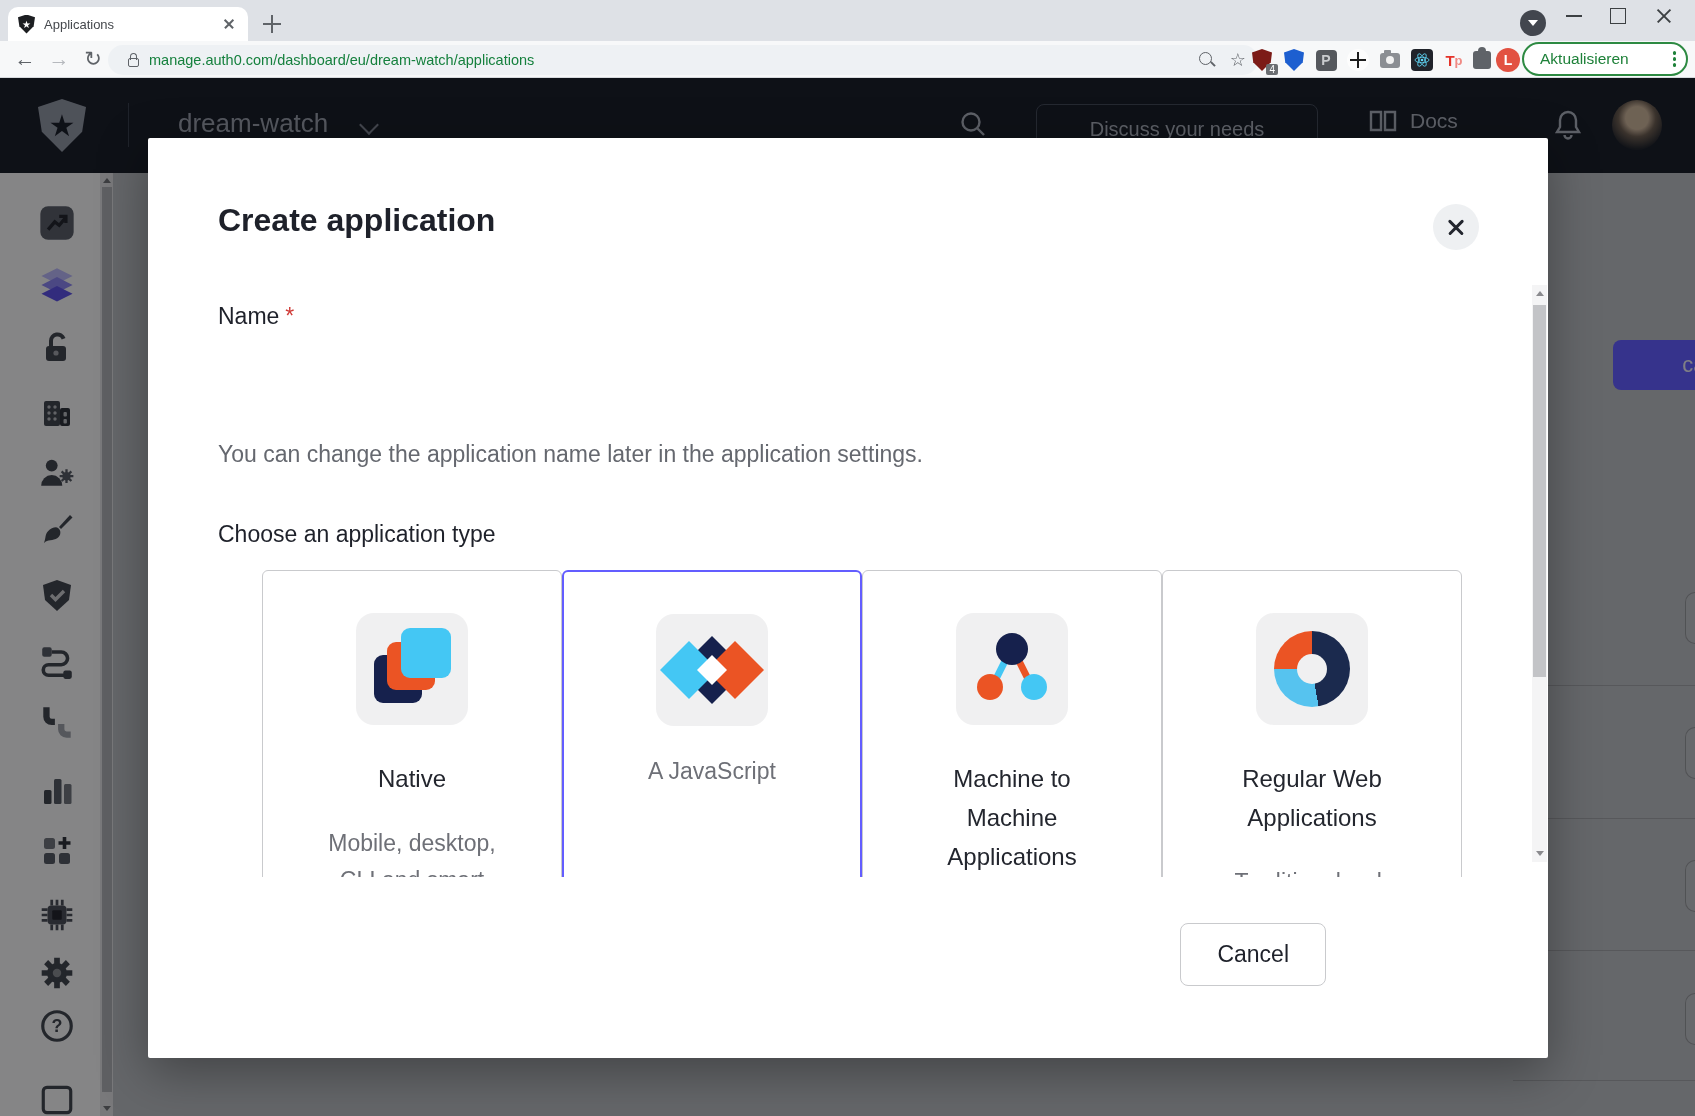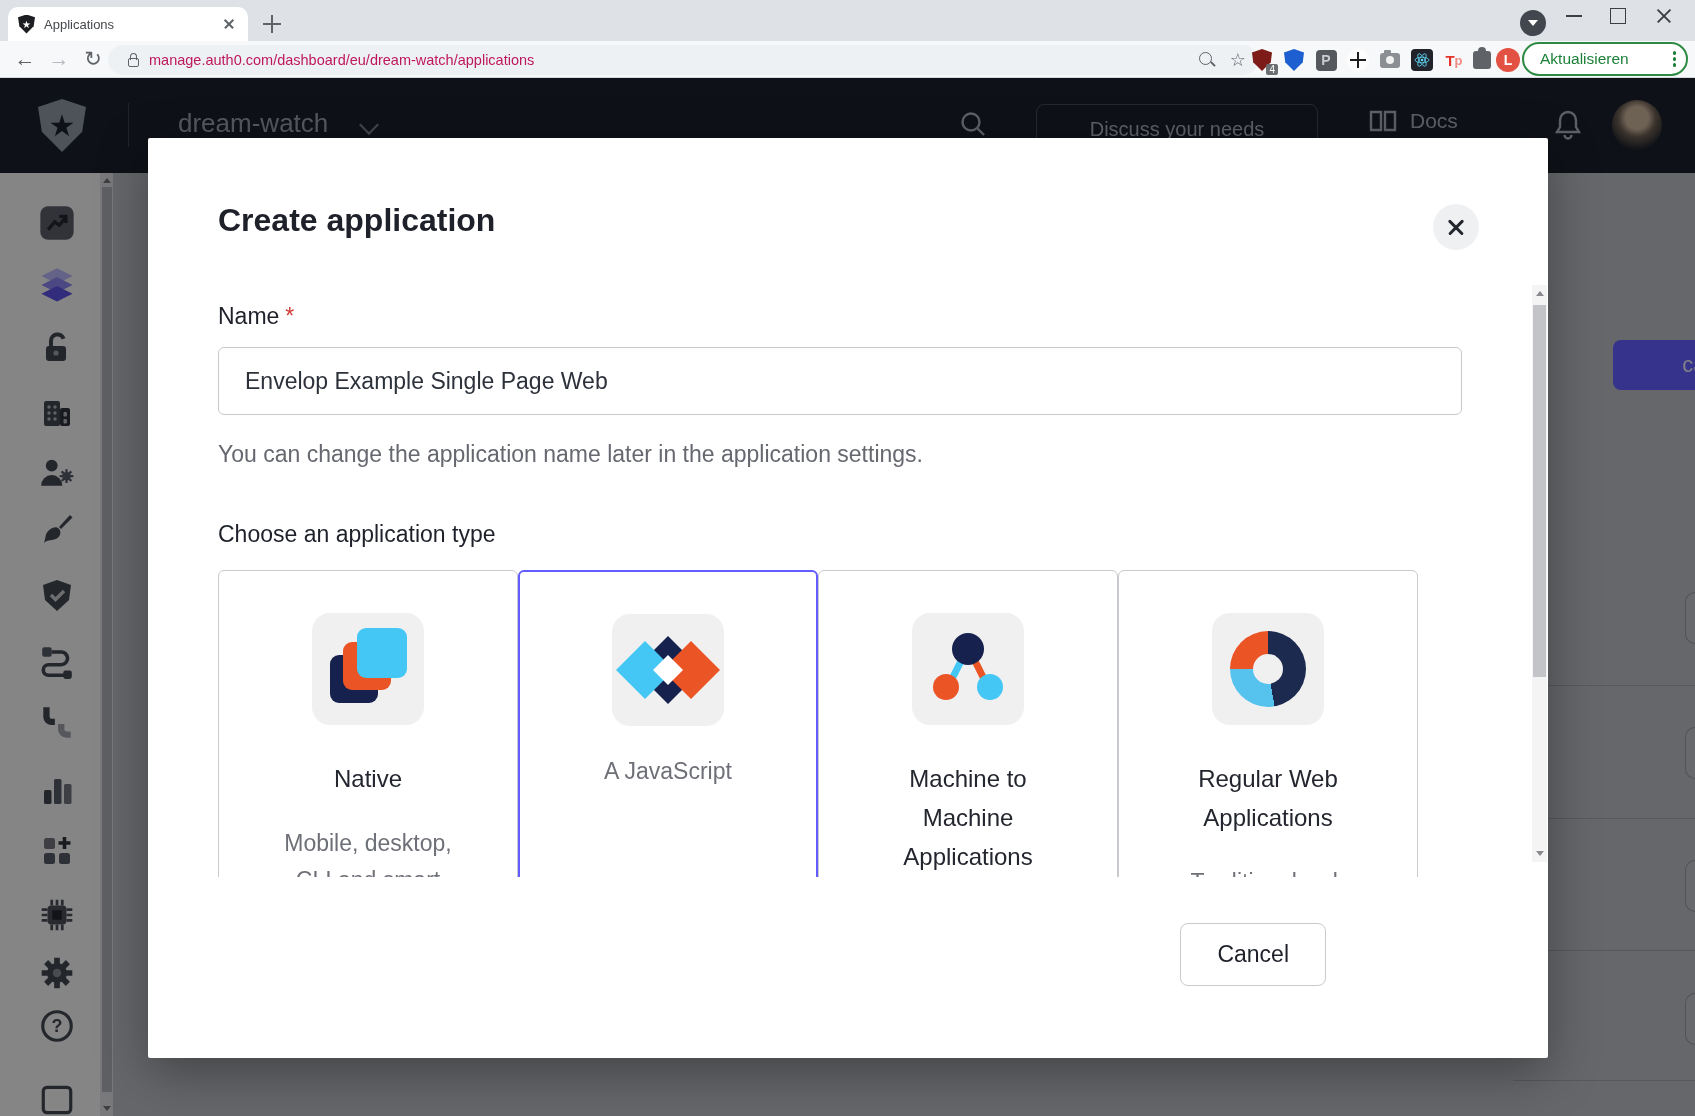--- a/index.html
+++ b/index.html
@@ -24,21 +24,21 @@
 .win-max:before{content:"";position:absolute;left:14px;top:8px;width:14px;height:14px;border:1.8px solid #3c4043}
 .win-close:before,.win-close:after{content:"";position:absolute;left:13px;top:15px;width:18px;height:1.8px;background:#3c4043}
 .win-close:before{transform:rotate(45deg)}.win-close:after{transform:rotate(-45deg)}
 .toolbar{position:absolute;left:0;top:41px;width:1695px;height:37px;background:#f7f8f9;border-bottom:1px solid #d6d9dd}
 .navico{position:absolute;top:44px;font-size:21px;color:#5f6368;width:30px;height:30px;text-align:center;line-height:30px}
 .nav-back{left:10px}.nav-fwd{left:44px;color:#b6b9be}
 .nav-reload{left:78px}
 .omnibox{position:absolute;left:108px;top:45px;width:1150px;height:30px;background:#eef1f4;border-radius:15px;display:flex;align-items:center;padding:0 12px}
 .lock{width:11px;height:9px;border:1.7px solid #5f6368;border-radius:2px;position:relative;margin:4px 10px 0 8px}
 .lock:before{content:"";position:absolute;left:1px;top:-6px;width:5px;height:6px;border:1.7px solid #5f6368;border-bottom:none;border-radius:4px 4px 0 0}
-.url{font-size:14.5px;color:#be185d;white-space:nowrap}
+.url{font-size:14.5px;color:#15803d;white-space:nowrap}
 .omni-right{margin-left:auto;display:flex;align-items:center;gap:14px}
 .zoomico{width:18px;height:18px;position:relative}
 .zoomico:before{content:"";position:absolute;left:1px;top:1px;width:11px;height:11px;border:1.8px solid #5f6368;border-radius:50%}
 .zoomico:after{content:"";position:absolute;left:12px;top:12px;width:6px;height:1.8px;background:#5f6368;transform:rotate(45deg)}
 .starico{font-size:18px;color:#5f6368;line-height:18px}
 .ext{position:absolute;top:48px;width:24px;height:24px;display:flex;align-items:center;justify-content:center}
 .shieldshape{width:20px;height:22px;clip-path:polygon(50% 0%,100% 16%,94% 60%,50% 100%,6% 60%,0% 16%)}
 .ublock{left:1250px}.ublock .shieldshape{background:#7c1b17}
 .ubadge{position:absolute;right:-4px;bottom:-3px;background:#6b6e72;color:#fff;font-size:10px;padding:0 3px;border-radius:2px}
 .bitwarden{left:1282px}.bitwarden .shieldshape{background:#1d5fd0}
@@ -89,21 +89,21 @@
 .modal-close{position:absolute;left:1285px;top:66px;width:46px;height:46px;border-radius:50%;background:#eef0f2;display:flex;align-items:center;justify-content:center}
 .xicon{position:relative;width:20px;height:20px}
 .xicon:before,.xicon:after{content:"";position:absolute;left:0px;top:9px;width:20px;height:2.6px;background:#23262e;border-radius:2px}
 .xicon:before{transform:rotate(45deg)}.xicon:after{transform:rotate(-45deg)}
 .modal-body{position:absolute;left:0;top:147px;width:1400px;height:592px;overflow:hidden}
 .field-label{position:absolute;left:70px;top:18px;font-size:23px;font-weight:500;color:#1e212a}
 .req{color:#d03c38;margin-left:6px}
 .name-input{position:absolute;left:70px;top:62px;width:1244px;height:68px;border:1px solid #c8c9ce;border-radius:6px;font-size:23px;color:#2c313a;padding:0 26px;outline:none;background:#fff}
 .helper{position:absolute;left:70px;top:156px;font-size:23px;color:#65686f}
 .type-heading{position:absolute;left:70px;top:236px;font-size:23px;font-weight:500;color:#1e212a}
-.cards{position:absolute;left:70px;top:285px;width:1244px;display:flex;justify-content:flex-start}
+.cards{position:absolute;left:70px;top:285px;width:1244px;display:flex;justify-content:flex-end}
 .card{width:300px;height:420px;border:1px solid #c9cacd;border-radius:6px;background:#fff;text-align:center}
 .card[data-selected="true"]{border:2px solid #635dff}
 .tile{width:112px;height:112px;border-radius:18px;background:#f0f0f1;margin:42px auto 0;position:relative}
 .card-title{margin:34px auto 0;max-width:190px;font-size:24px;line-height:39px;color:#23262e}
 .card-desc{margin-top:27px;font-size:23px;line-height:37px;color:#6e7077}
 .card-desc div{white-space:nowrap}
 
 .sq{position:absolute;border-radius:9px}
 .sq-navy{left:18px;top:42px;width:48px;height:48px;background:#16214d}
 .sq-orange{left:31px;top:29px;width:48px;height:48px;background:#eb5424}
@@ -366,21 +366,20 @@
   <div class="modal">
     <div class="modal-title">Create application</div>
     <div class="modal-close">
         <div class="xicon"></div>
       </div>
 
     <div class="modal-body">
       <div class="field-label">
         <span>Name</span><span class="req">*</span>
       </div>
-      <input class="name-input" type="text" value="Envelop Example Single Page Web" style="">
       <div class="helper">You can change the application name later in the application settings.</div>
       <div class="type-heading">Choose an application type</div>
 
       <div class="cards">
         <div class="card" data-selected="false">
           <div class="tile">
             <div class="sq sq-navy"></div>
               <div class="sq sq-orange"></div>
               <div class="sq sq-blue"></div>
           </div>

